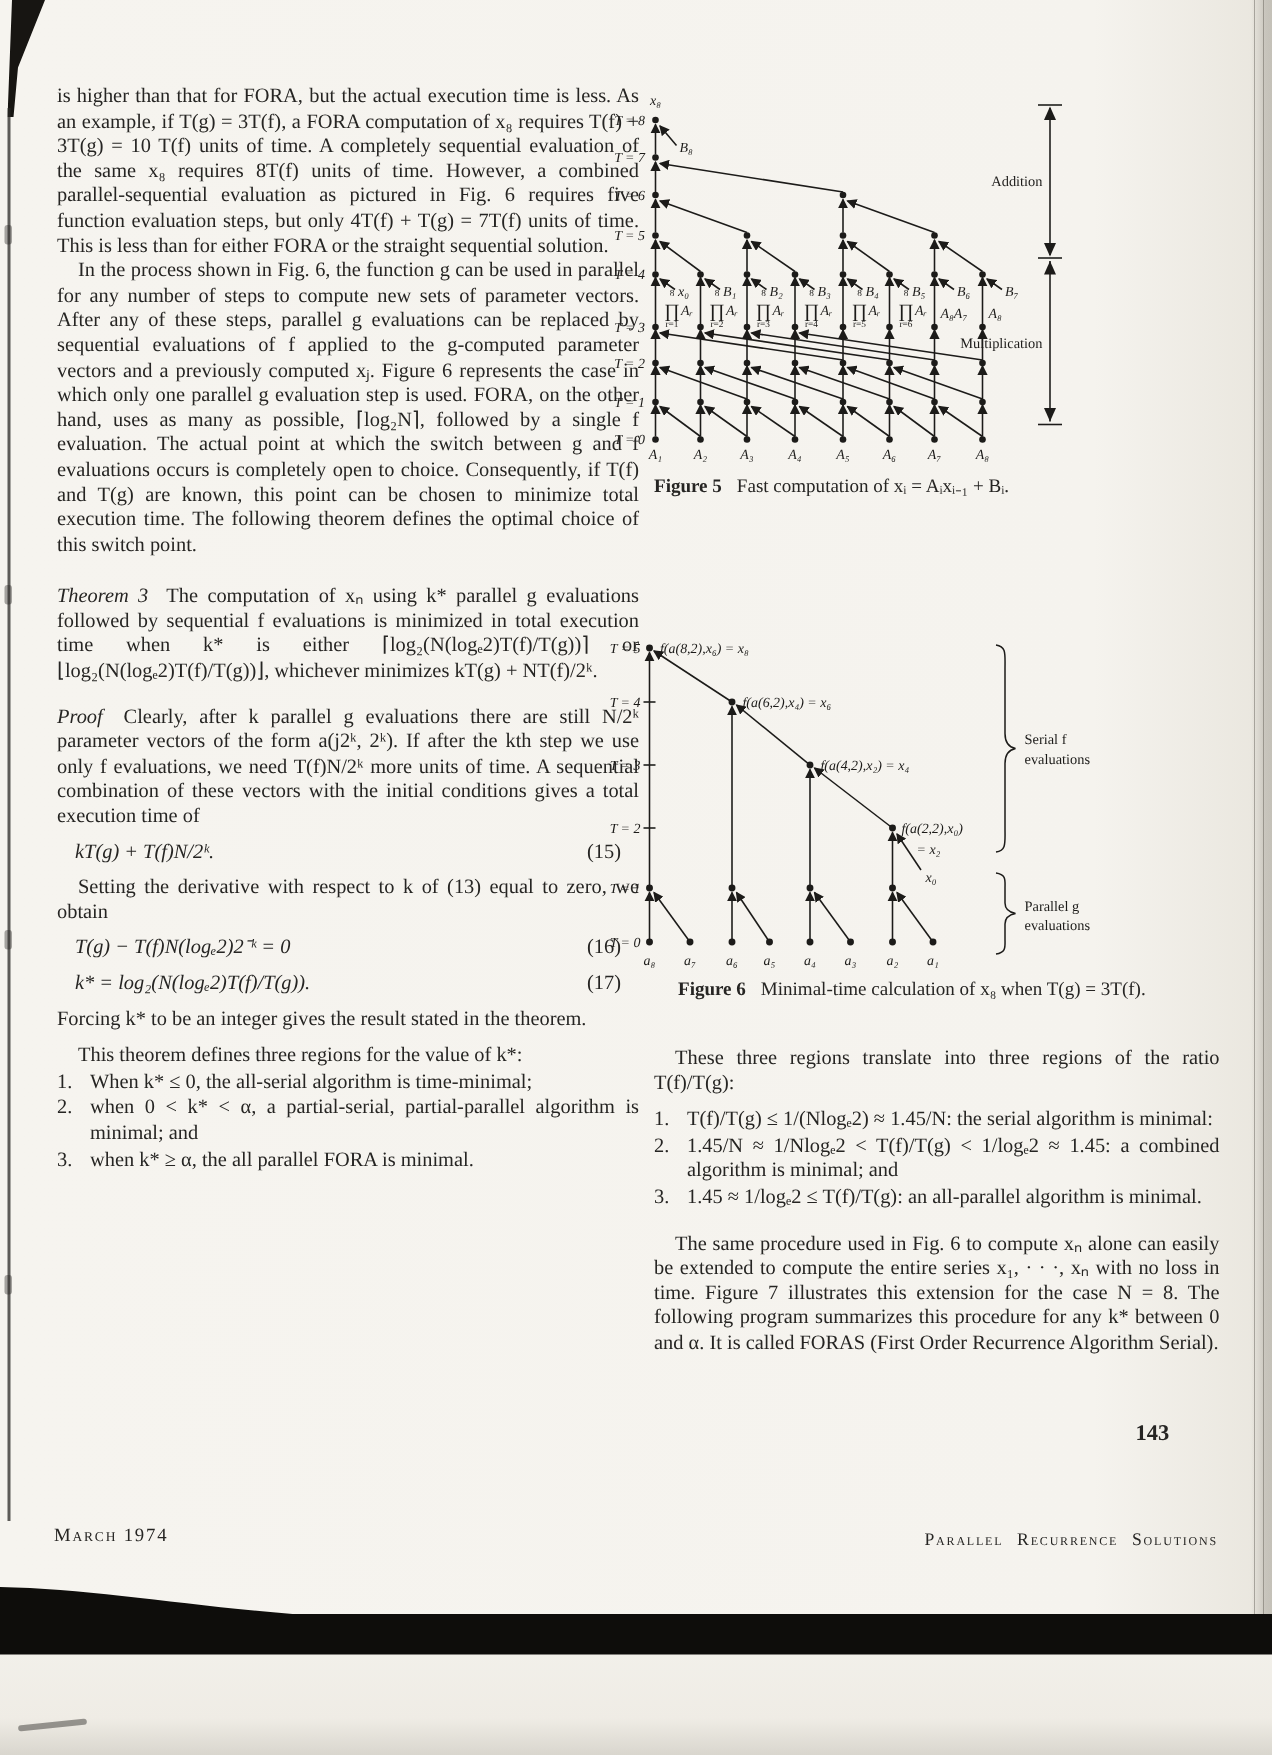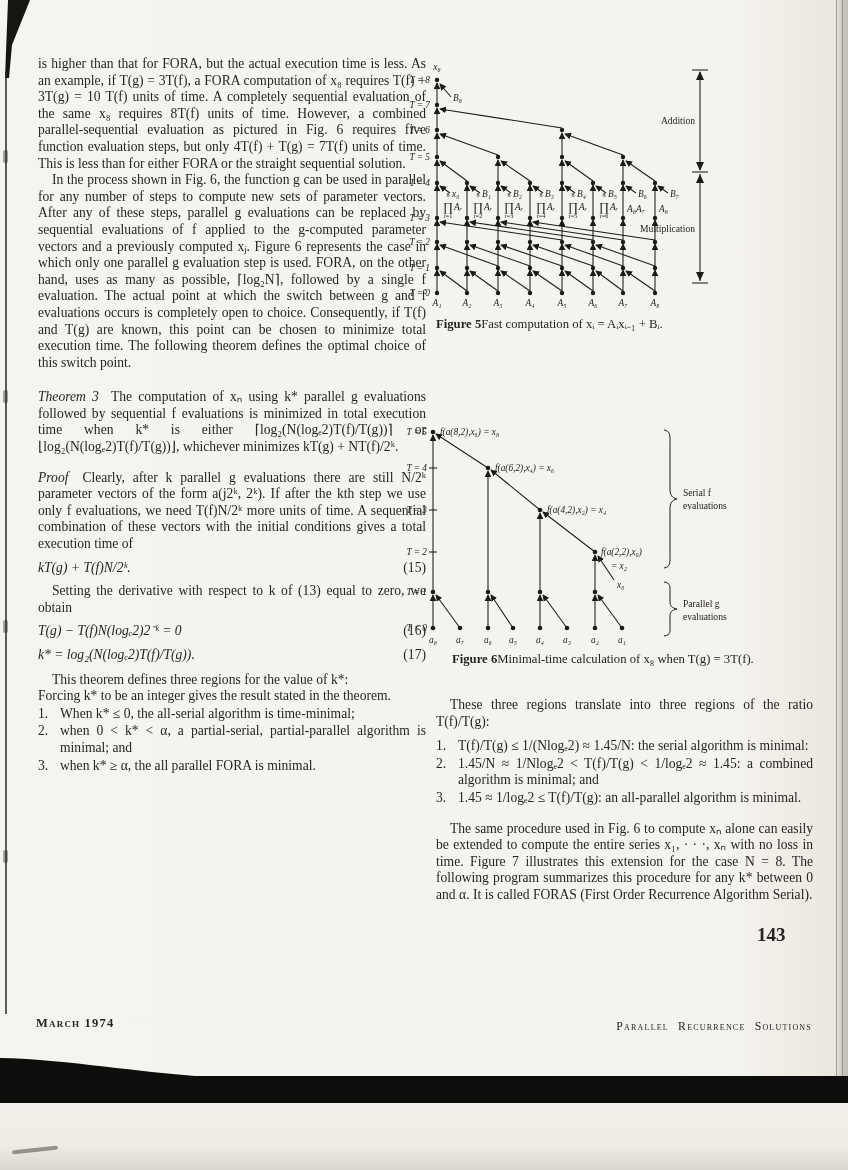--- a/index.html
+++ b/index.html
@@ -6,29 +6,29 @@
   .page{position:relative;width:848px;height:1170px;margin:0 auto;overflow:hidden;
         background:linear-gradient(90deg,#f6f4ef 0%,#f5f3ee 86%,#eae7df 99%,#e2dfd6 100%);
         font-family:"Liberation Serif",serif;color:#262523;}
   .col{position:absolute;font-size:13.6px;line-height:16.6px;text-align:justify;z-index:2;}
   #leftcol{left:38px;top:56px;width:388px;}
   #rightcol{left:436px;top:697px;width:377px;}
   .blk{margin:0;}
   .ind{text-indent:14px;}
   .sp18{margin-top:18px;} .sp14{margin-top:14px;} .sp8{margin-top:8px;}
   .lead{font-style:italic;margin-right:6px;}
-  .eqrow{display:flex;justify-content:space-between;align-items:baseline;margin:7px 0;gap:44px;}
+  .eqrow{display:flex;justify-content:space-between;align-items:baseline;margin:7px 12px;gap:44px;}
   .expr{font-style:italic;}
   .li{display:flex;margin-top:1px;}
   .li .n{width:22px;flex:none;}
   .li .t{flex:1;text-align:justify;}
   .cap{position:absolute;font-size:12.7px;z-index:2;width:392px;}
-  .cap b{}
-  .pageno{position:absolute;left:757px;top:924px;font-weight:bold;font-size:19px;z-index:2;}
-  .foot-l{position:absolute;left:36px;top:1016px;font-variant:small-caps;font-size:12.5px;letter-spacing:1.2px;z-index:2;font-weight:bold;}
+  .cap b{margin-right:10px;}
+  .pageno{position:absolute;left:757px;top:948px;font-weight:bold;font-size:15px;z-index:2;}
+  .foot-l{position:absolute;left:36px;top:1016px;font-variant:small-caps;font-size:12.5px;letter-spacing:1.2px;z-index:2;}
   .foot-r{position:absolute;right:36px;top:1019px;font-variant:small-caps;font-size:11.8px;letter-spacing:1.2px;word-spacing:5px;z-index:2;}
   
   .fig{position:absolute;z-index:2;}
   svg text{font-family:"Liberation Serif",serif;fill:#1c1b19;}
   .tl{font-size:9.3px;font-style:italic;}
   .ml{font-size:9.3px;font-style:italic;}
   .ann{font-size:9.6px;}
   .sm{font-size:6.2px;}
   .pi{font-size:12.5px;}
   line{stroke:#1c1b19;stroke-width:1.05;}
@@ -71,22 +71,22 @@
     </div>
     <div class="blk ind">Setting the derivative with respect to k of (13) equal to zero, we obtain</div>
     <div class="eqrow">
       <span class="expr">T(g) − T(f)N(logₑ2)2⁻ᵏ = 0</span>
       <span>(16)</span>
     </div>
     <div class="eqrow">
       <span class="expr">k* = log₂(N(logₑ2)T(f)/T(g)).</span>
       <span>(17)</span>
     </div>
+    <div class="blk">Forcing k* to be an integer gives the result stated in the theorem.</div>
     <div class="blk ind sp8">This theorem defines three regions for the value of k*:</div>
-    <div class="blk">Forcing k* to be an integer gives the result stated in the theorem.</div>
     <div>
       <div class="li">
         <span class="n">1.</span>
         <span class="t">When k* ≤ 0, the all-serial algorithm is time-minimal;</span>
       </div>
       <div class="li">
         <span class="n">2.</span>
         <span class="t">when 0 &lt; k* &lt; α, a partial-serial, partial-parallel algorithm is minimal; and</span>
       </div>
       <div class="li">

